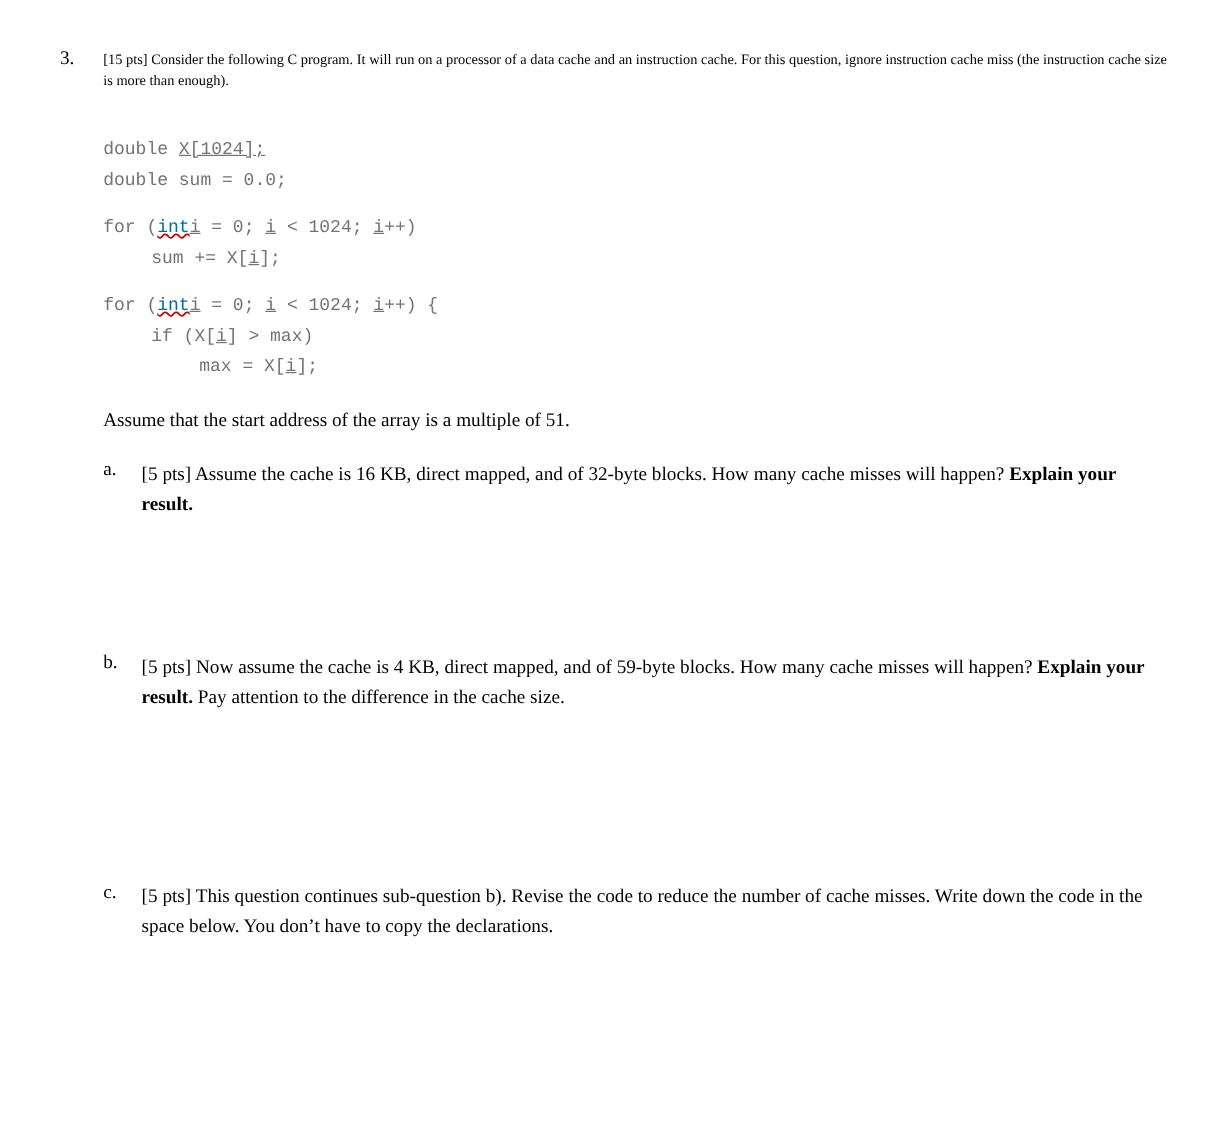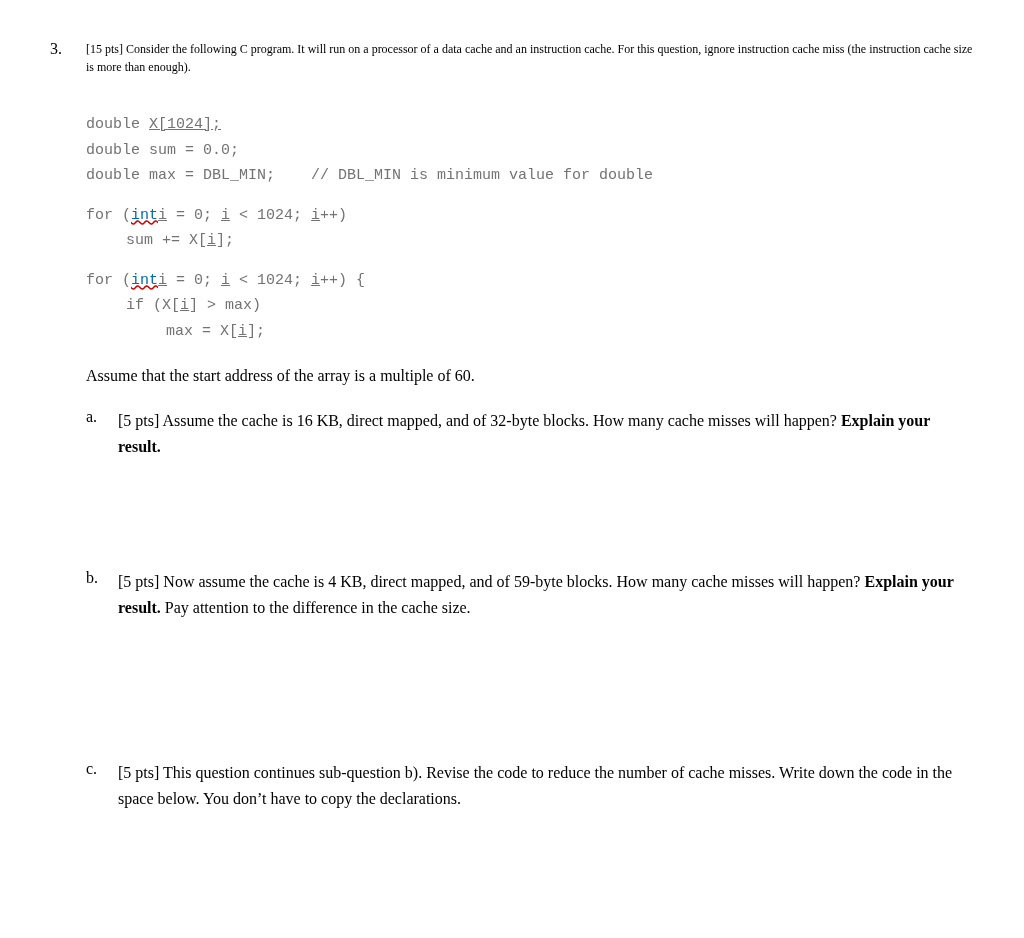--- a/index.html
+++ b/index.html
@@ -127,24 +127,20 @@
   <div class="code-block">
 
     <div class="code-line">
       <span class="code-normal">double <u>X[1024];</u></span>
     </div>
 
     <div class="code-line">
       <span class="code-normal">double sum = 0.0;</span>
     </div>
 
-    <div class="code-line">
-      <span class="code-normal">double max = DBL_MIN;</span>
-      <span class="code-normal">&nbsp;&nbsp;&nbsp;&nbsp;// DBL_MIN is minimum value for double</span>
-    </div>
 
     <div class="spacing-block"></div>
 
     <div class="code-line">
       <span class="code-normal">for (</span>
         <span class="underline-red">int</span>
         <span class="code-normal"> <u>i</u> = 0; <u>i</u> &lt; 1024; <u>i</u>++)</span>
     </div>
 
     <div class="code-line code-indent">
@@ -161,21 +157,21 @@
 
     <div class="code-line code-indent">
       <span class="code-normal">if (X[<u>i</u>] &gt; max)</span>
     </div>
 
     <div class="code-line code-indent2">
       <span class="code-normal">max = X[<u>i</u>];</span>
     </div>
   </div>
 
-  <div class="assumption-text">Assume that the start address of the array is a multiple of 60.</div>
+  <div class="assumption-text">Assume that the start address of the array is a multiple of 51.</div>
 
   <div class="sub-questions">
 
     <div class="sub-question">
       <span class="sub-letter">a.</span>
       <div class="sub-text">
         <span>[5 pts] Assume the cache is 16 KB, direct mapped, and of 32-byte blocks. How many cache misses will happen? </span><strong>Explain your result.</strong>
         <div class="answer-space"></div>
       </div>
     </div>

